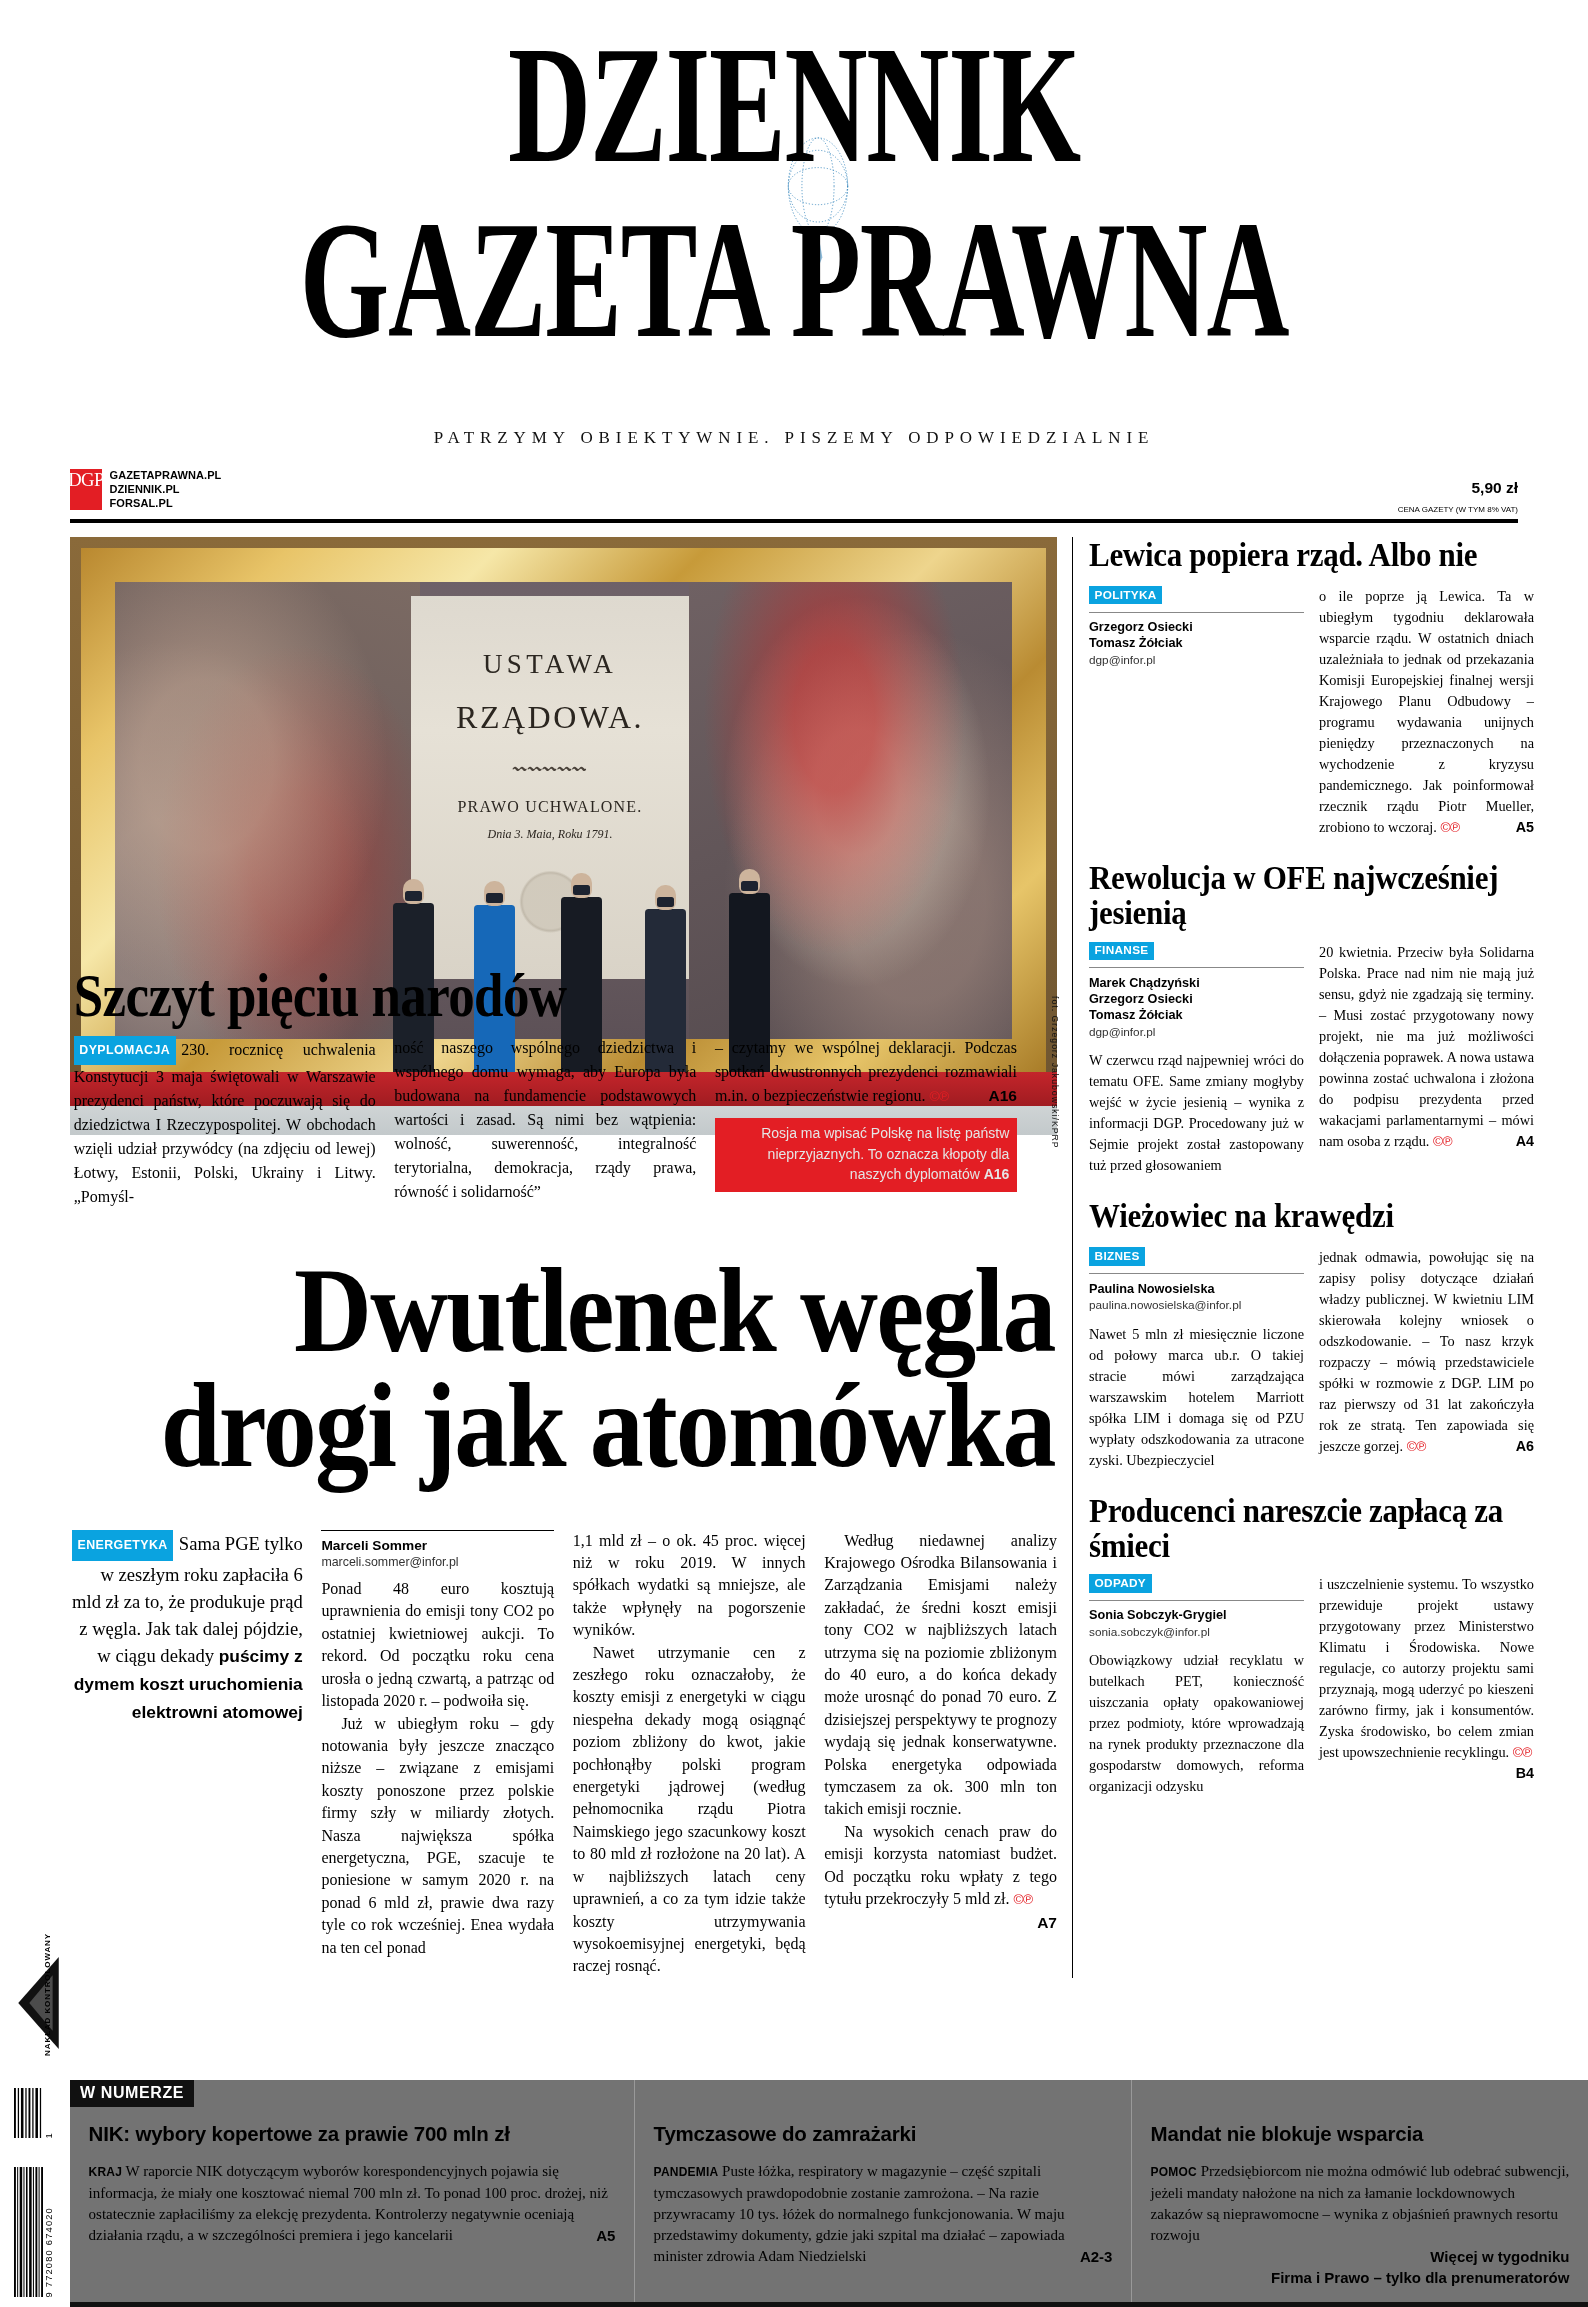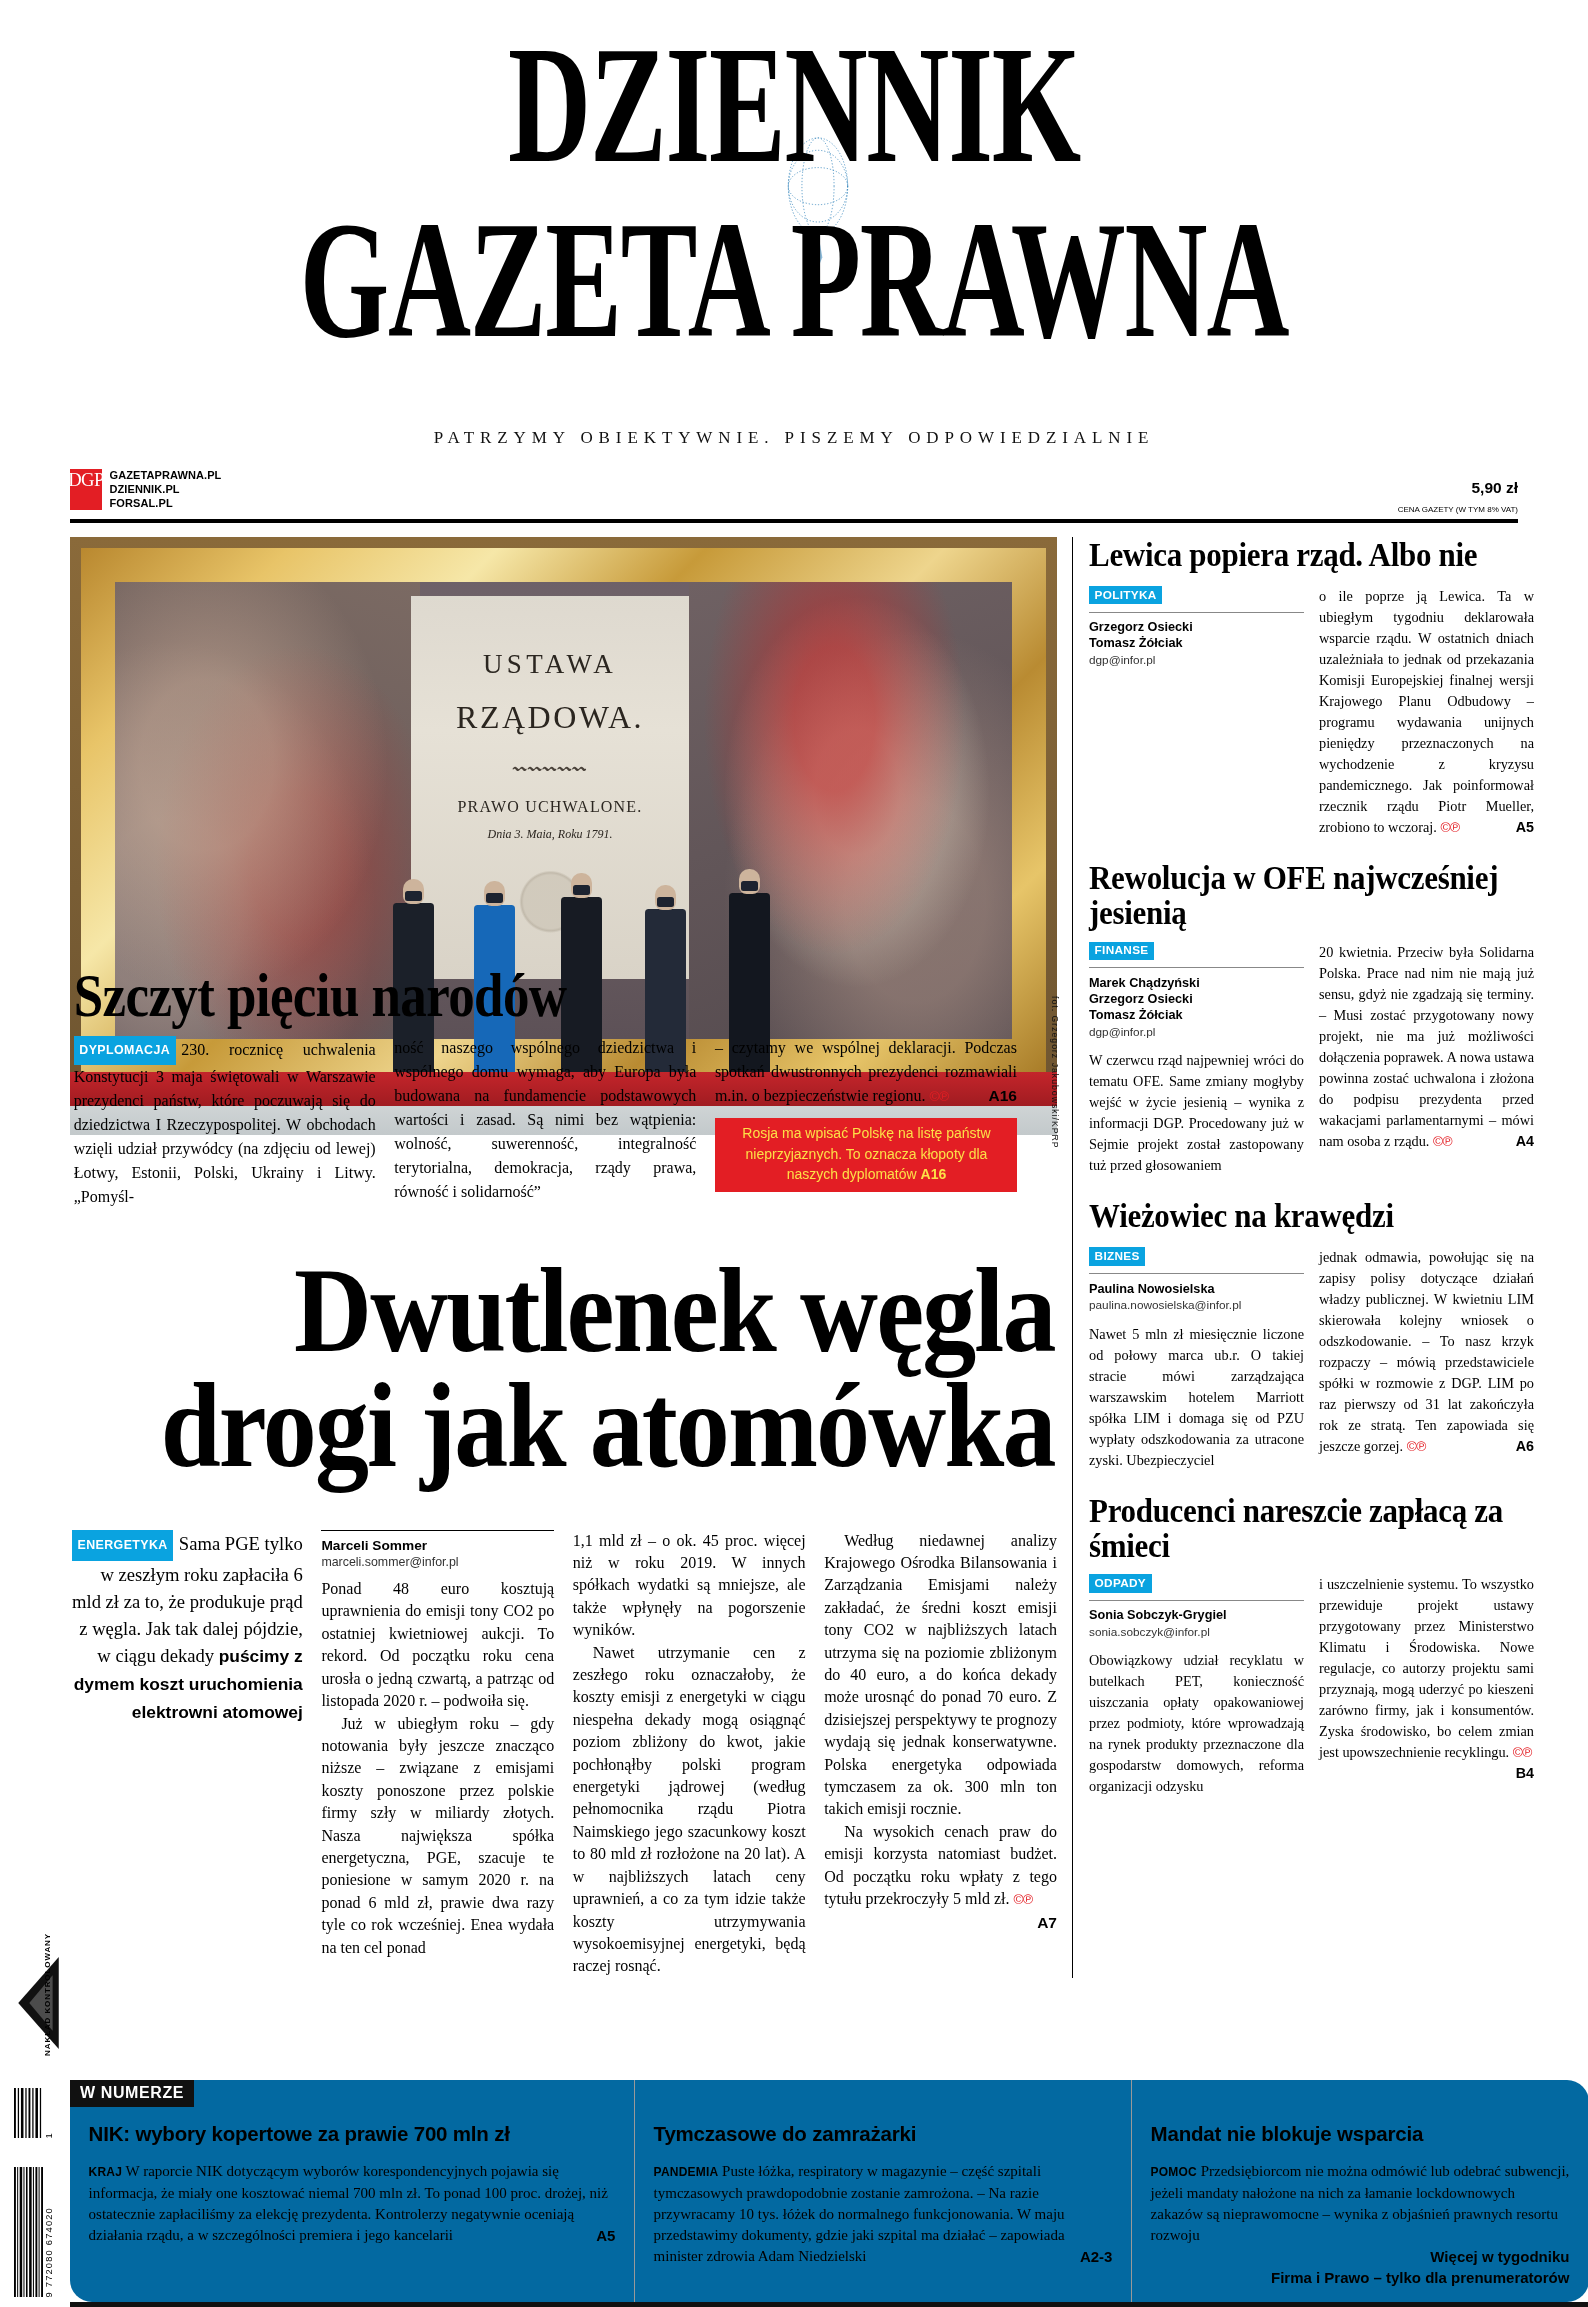--- a/index.html
+++ b/index.html
@@ -186,26 +186,26 @@
     display: inline-block;
     background: #0aa3e0; color: #fff;
     font-family: "Liberation Sans", sans-serif;
     font-weight: 700; font-size: 12.4px; letter-spacing: 0.4px;
     padding: 1.9px 5.6px 2.5px; margin-right: 5.6px;
     vertical-align: 1.2px;
   }
   .cp { color: #e31e24; font-family: "Liberation Sans", sans-serif; font-size: 13.7px; letter-spacing: -0.6px; }
   .pageref { font-family: "Liberation Sans", sans-serif; font-weight: 700; font-size: 15.5px; float: right; }
   .redbox {
-    background: #e31e24; color: #fde047;
+    background: #e31e24; color: #e5e5e5;
     font-family: "Liberation Sans", sans-serif;
     font-size: 14px; line-height: 20.5px;
     padding: 5.6px 7.5px 6.8px 8.7px;
     margin-top: 8.7px;
-    text-align: center;
+    text-align: right;
   }
   .redbox b { font-weight: 700; }
 
   
   .big-head {
     font-family: "Liberation Serif", serif;
     font-weight: 700;
     font-size: 108px;
     line-height: 0.94;
     letter-spacing: -1.9px;
@@ -267,21 +267,21 @@
   .rc-rule { border-top: 0.6px solid #888; margin: 7.5px 0 6.2px; }
   .rc-auth { font-family: "Liberation Sans", sans-serif; font-weight: 700; font-size: 12.7px; line-height: 16px; }
   .rc-mail { font-family: "Liberation Sans", sans-serif; font-size: 11.8px; color: #333; margin-top: 1.9px; margin-bottom: 11.2px; }
   .rc-pref { font-family: "Liberation Sans", sans-serif; font-weight: 700; font-size: 14.3px; float: right; }
 
   
   .footer {
     position: absolute; left: 70px; right: 0; bottom: 0;
     width: 1519px;
   }
-  .footer-inner { background: #0369a1; padding: 0; display: flex; position: relative; border-radius: 22px; }
+  .footer-inner { background: #737373; padding: 0; display: flex; position: relative; }
   .wn-label {
     position: absolute; left: 0; top: 0;
     background: #111; color: #fff;
     font-family: "Liberation Sans", sans-serif;
     font-weight: 700; font-size: 16px; letter-spacing: 0.6px;
     padding: 3.7px 10px 5px;
   }
   .fcell { padding: 42px 18.6px 13.7px 18.6px; position: relative; }
   .fcell + .fcell { border-left: 0.6px solid #999; }
   .f1 { width: 564px; }

